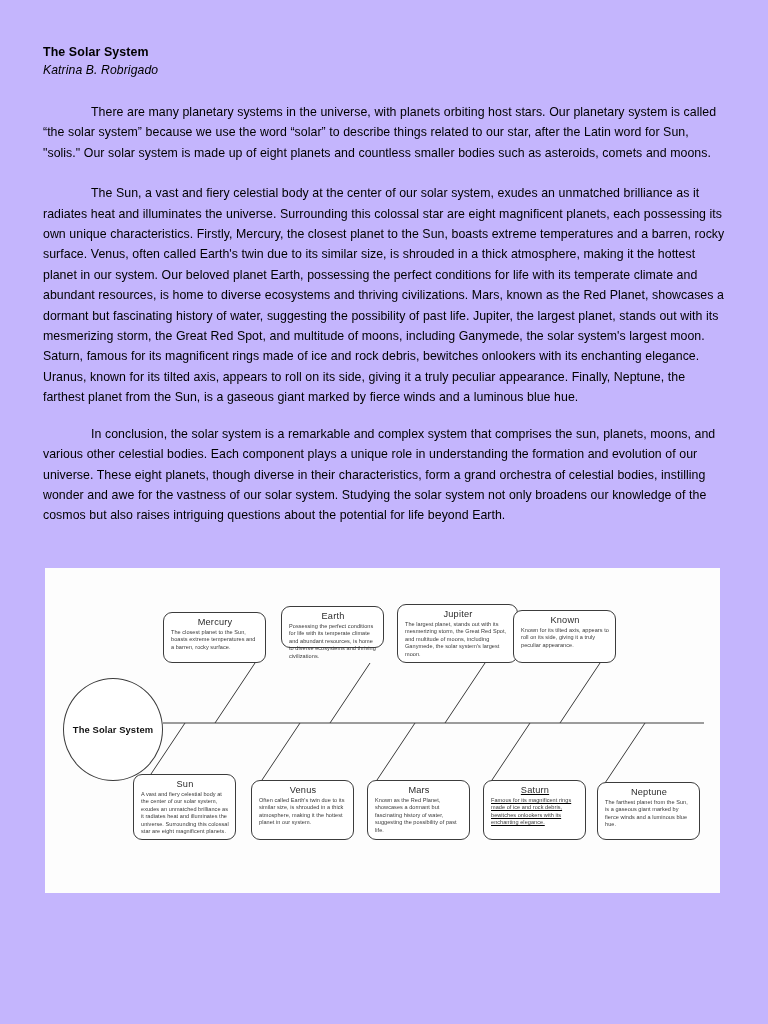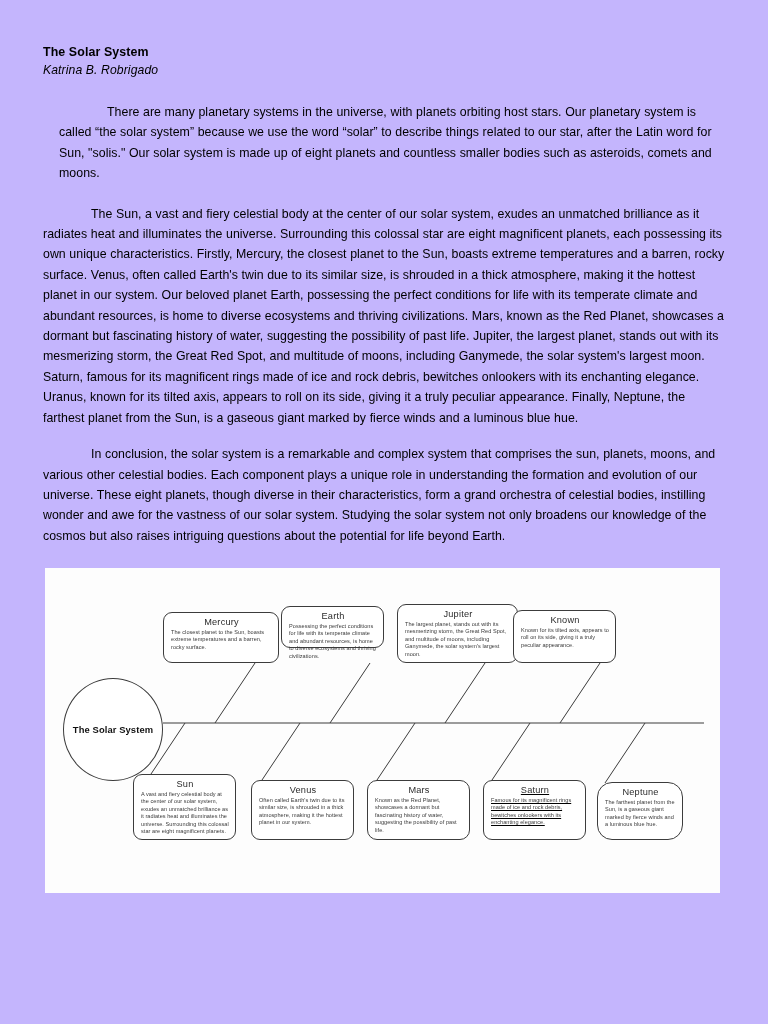--- a/index.html
+++ b/index.html
@@ -46,21 +46,21 @@
   }
 
   .para {
     font-size: 12.35px;
     line-height: 20.4px;
     text-align: left;
     text-indent: 48px;
     letter-spacing: 0.04px;
     word-spacing: 0.1px;
   }
-  .para.p1 { margin-top: 23px; margin-left: 16px; }
+  .para.p1 { margin-top: 23px; }
   .para.p2 { margin-top: 20px; }
   .para.p3 { margin-top: 16px; }
 
   
   .diagram-panel {
     position: absolute;
     left: 45px;
     top: 568px;
     width: 675px;
     height: 325px;
@@ -150,21 +150,21 @@
       <line x1="255" y1="155" x2="215" y2="215" stroke="#3c3c3c" stroke-width="1"></line>
       <line x1="370" y1="155" x2="330" y2="215" stroke="#3c3c3c" stroke-width="1"></line>
       <line x1="485" y1="155" x2="445" y2="215" stroke="#3c3c3c" stroke-width="1"></line>
       <line x1="600" y1="155" x2="560" y2="215" stroke="#3c3c3c" stroke-width="1"></line>
     </svg>
 
     <div class="hub">
       <span class="hub-label">The Solar System</span>
     </div>
 
-    <div class="fb-box" style="left:118px; top:44px; width:116px; height:51px;">
+    <div class="fb-box" style="left:118px; top:44px; width:103px; height:51px;">
       <div class="fb-name">Mercury</div>
       <div class="fb-desc">The closest planet to the Sun, boasts extreme temperatures and a barren, rocky surface.</div>
     </div>
 
     <div class="fb-box" style="left:236px; top:38px; width:103px; height:42px;">
       <div class="fb-name">Earth</div>
       <div class="fb-desc">Possessing the perfect conditions for life with its temperate climate and abundant resources, is home to diverse ecosystems and thriving civilizations.</div>
     </div>
 
     <div class="fb-box" style="left:352px; top:36px; width:121px; height:59px;">
@@ -180,29 +180,29 @@
     <div class="fb-box" style="left:206px; top:212px; width:103px; height:60px;">
       <div class="fb-name">Venus</div>
       <div class="fb-desc">Often called Earth's twin due to its similar size, is shrouded in a thick atmosphere, making it the hottest planet in our system.</div>
     </div>
 
     <div class="fb-box" style="left:88px; top:206px; width:103px; height:66px;">
       <div class="fb-name">Sun</div>
       <div class="fb-desc">A vast and fiery celestial body at the center of our solar system, exudes an unmatched brilliance as it radiates heat and illuminates the universe. Surrounding this colossal star are eight magnificent planets.</div>
     </div>
 
-    <div class="fb-box" style="left:322px; top:212px; width:103px; height:60px;border-radius:10px;">
+    <div class="fb-box" style="left:322px; top:212px; width:103px; height:60px;">
       <div class="fb-name">Mars</div>
       <div class="fb-desc">Known as the Red Planet, showcases a dormant but fascinating history of water, suggesting the possibility of past life.</div>
     </div>
 
     <div class="fb-box" style="left:438px; top:212px; width:103px; height:60px;text-decoration:underline;">
       <div class="fb-name">Saturn</div>
       <div class="fb-desc">Famous for its magnificent rings made of ice and rock debris, bewitches onlookers with its enchanting elegance.</div>
     </div>
 
-    <div class="fb-box" style="left:552px; top:214px; width:86px; height:58px;border-radius:15px;">
+    <div class="fb-box" style="left:552px; top:214px; width:103px; height:58px;">
       <div class="fb-name">Neptune</div>
       <div class="fb-desc">The farthest planet from the Sun, is a gaseous giant marked by fierce winds and a luminous blue hue.</div>
     </div>
 
   </div>
 </div>
 
 </body></html>

